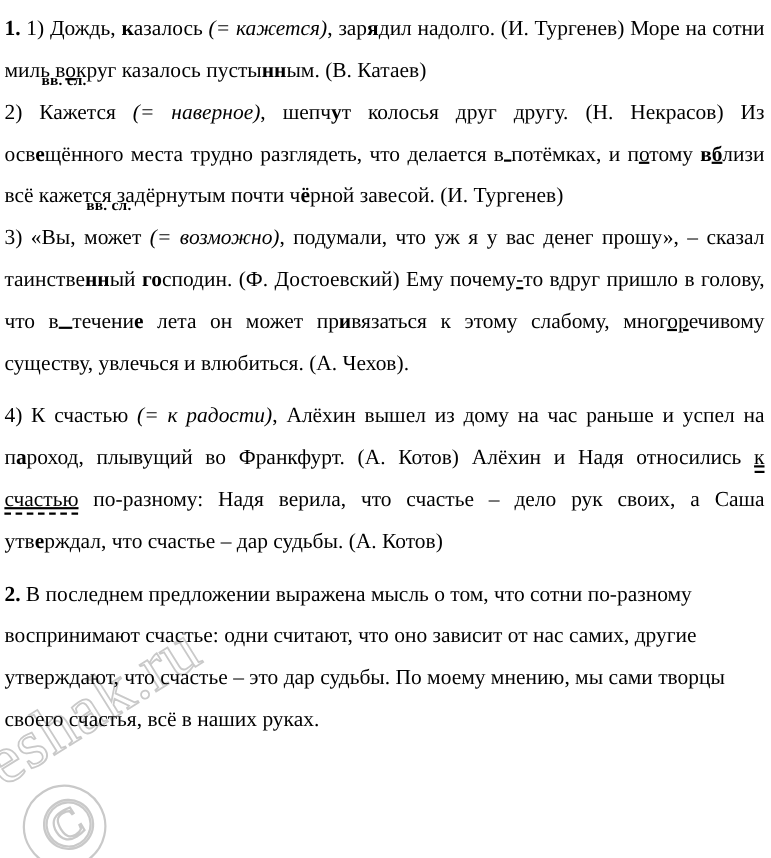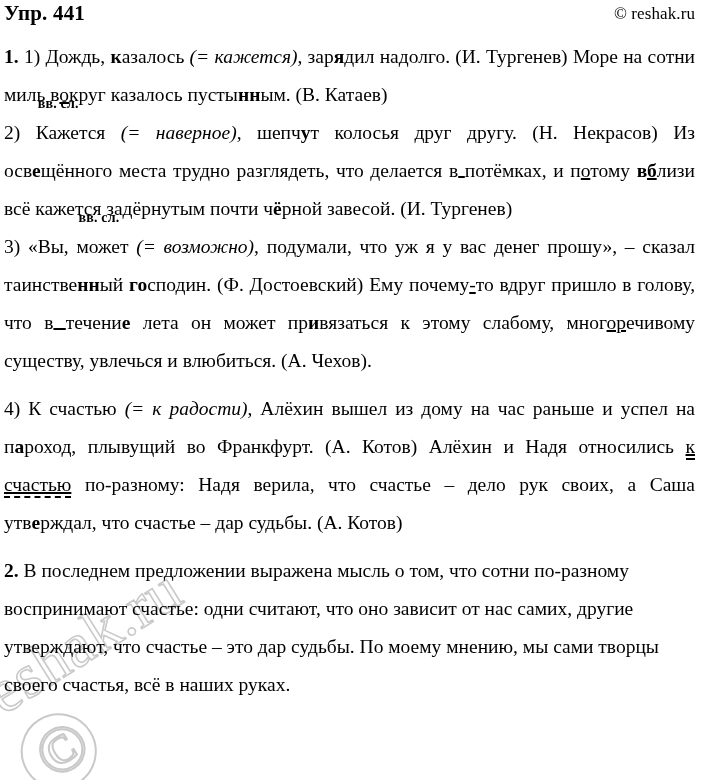--- a/index.html
+++ b/index.html
@@ -134,24 +134,20 @@
     </g>
     <g transform="rotate(-32 120 80)" fill="none" stroke="#c9c9c9" stroke-width="2">
       <circle cx="54" cy="104" r="37"></circle>
       <text x="33" y="126" font-family="Liberation Serif, serif" font-size="66">©</text>
     </g>
   </svg>
 </div>
 
 <div class="page">
 
-  <div class="header">
-    <div class="ex-title">Упр. 441</div>
-    <div class="brand">© reshak.ru</div>
-  </div>
 
   <div class="body-text">
 
     <p class="para"><span class="num">1.</span> <span class="item-num">1)</span> <span><span>Дождь, </span><span class="bold-let">к</span><span>азалось </span><span class="gloss">(= кажется)</span><span>, зар</span><span class="bold-let">я</span><span>дил надолго. </span><span class="src">(И. Тургенев)</span><span> Море на сотни миль в</span><span class="u-letter">о</span><span>круг </span><span class="u-phrase">казалось пусты</span><span class="u-phrase bold-let">нн</span><span class="u-phrase">ым</span><span>. </span><span class="src">(В. Катаев)</span></span></p>
 
     <p class="para"><span class="item-num">2)</span> <span class="ann"><span class="ann-tag">вв. сл.</span><span>Кажется</span></span><span><span> </span><span class="gloss">(= наверное)</span><span>, шепч</span><span class="bold-let">у</span><span>т колосья друг другу. </span><span class="src">(Н. Некрасов)</span><span> Из осв</span><span class="bold-let">е</span><span>щённого места трудно разглядеть, что делается в</span><span class="nbsp-link"> </span><span>потёмках, и п</span><span class="u-letter">о</span><span>тому </span><span class="bold-let">в</span><span class="u-letter bold-let">б</span><span>лизи всё </span><span class="u-phrase">кажется задёрнутым</span><span> почти ч</span><span class="bold-let">ё</span><span>рной завесой. </span><span class="src">(И. Тургенев)</span></span></p>
 
     <p class="para"><span class="item-num">3)</span> <span>«Вы, </span><span class="ann"><span class="ann-tag">вв. сл.</span><span>может</span></span><span><span> </span><span class="gloss">(= возможно)</span><span>, подумали, что уж я у вас денег прошу», – сказал таинстве</span><span class="bold-let">нн</span><span>ый </span><span class="bold-let">го</span><span>сподин. </span><span class="src">(Ф. Достоевский)</span><span> Ему почему</span><span class="u-letter">-</span><span>то вдруг пришло в голову, что в</span><span class="nbsp-link"> </span><span>течени</span><span class="bold-let">е</span><span> лета он </span><span class="u-phrase">может пр</span><span class="u-phrase bold-let">и</span><span class="u-phrase">вязаться</span><span> к этому слабому, мног</span><span class="u-letter">ор</span><span>ечивому существу, увлечься и влюбиться. </span><span class="src">(А. Чехов)</span><span>.</span></span></p>
 
     <p class="para gap"><span class="item-num">4)</span> <span><span>К счастью </span><span class="gloss">(= к радости)</span><span>, Алёхин вышел из дому на час раньше и успел на п</span><span class="bold-let">а</span><span>роход, плывущий во Франкфурт. </span><span class="src">(А. Котов)</span><span> Алёхин и Надя относились </span><span class="u-dashed">к счастью</span><span> по-разному: Надя верила, что счастье – дело рук своих, а Саша утв</span><span class="bold-let">е</span><span>рждал, что счастье – дар судьбы. </span><span class="src">(А. Котов)</span></span></p>

